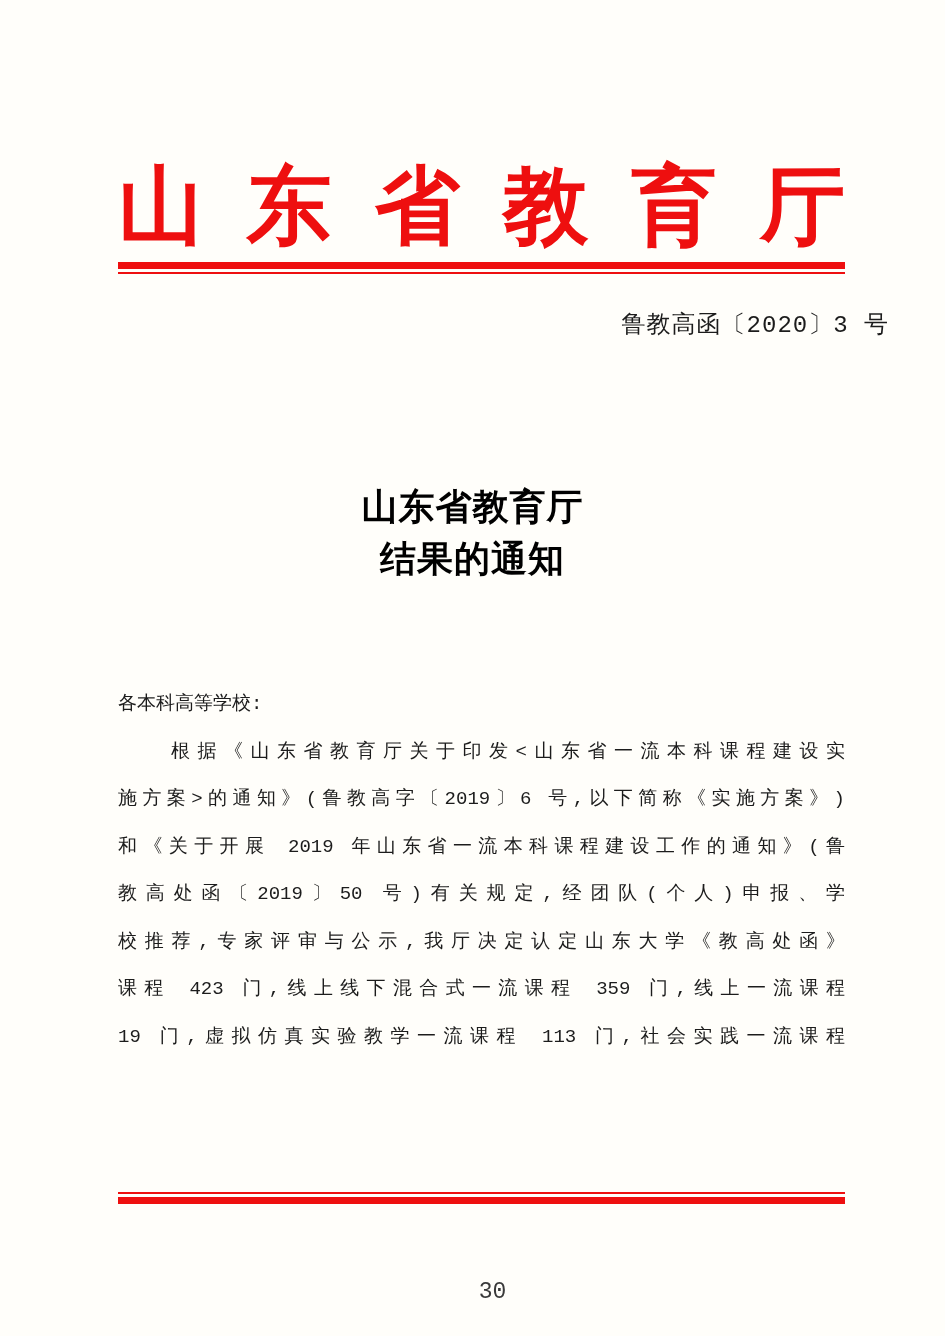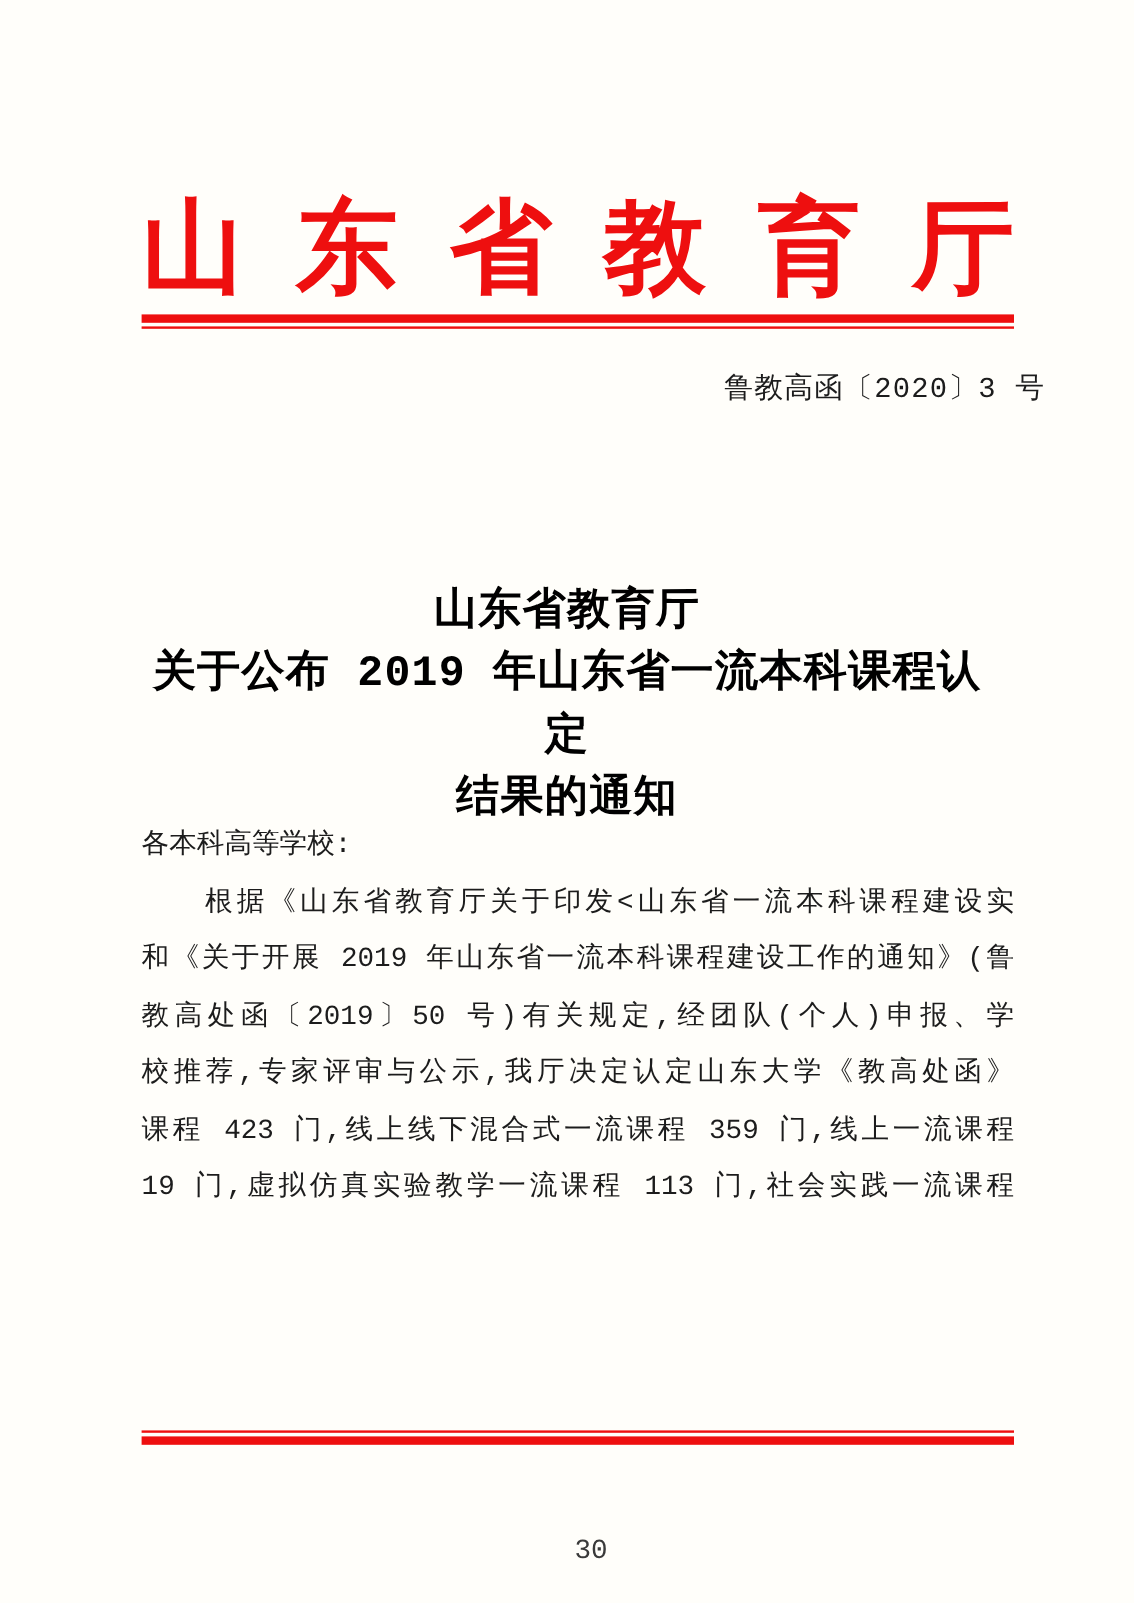--- a/index.html
+++ b/index.html
@@ -40,21 +40,21 @@
     left: 118px;
     width: 727px;
     background: var(--accent-red, #ee0f0f);
   }
   .rule-top-thick    { top: 262px;  height: 7px; }
   .rule-top-thin     { top: 272px;  height: 2px; }
   .rule-bottom-thin  { top: 1192px; height: 2px; }
   .rule-bottom-thick { top: 1197px; height: 7px; }
   .doc-number {
     position: absolute;
-    right: 114px;
+    right: 96px;
     top: 308px;
     font-size: 24px;
     line-height: 36px;
     color: #1c1c1c;
     letter-spacing: 1px;
   }
   
   .doc-title {
     position: absolute;
     left: 109px;
@@ -66,21 +66,21 @@
     line-height: 52px;
     color: #000000;
     letter-spacing: 1px;
   }
   
   .body-text {
     position: absolute;
     left: 118px;
     width: 727px;
     top: 681px;
-    font-size: 23px;
+    font-size: 19px;
     color: #1c1c1c;
   }
   .line {
     height: 47.5px;
     line-height: 47.5px;
     text-align: justify;
     text-align-last: justify;
     overflow: hidden;
   }
   .line.salutation {
@@ -106,27 +106,27 @@
 
   <div class="agency">山东省教育厅</div>
 
   <div class="rule rule-top-thick"></div>
   <div class="rule rule-top-thin"></div>
 
   <div class="doc-number">鲁教高函〔2020〕3 号</div>
 
   <div class="doc-title">
     <div>山东省教育厅</div>
-    <div>关于公布 2019 年山东省一流本科课程认定</div>
     <div>结果的通知</div>
   </div>
 
   <div class="body-text">
     <div class="line salutation">各本科高等学校:</div>
     <div class="line">　　根据《山东省教育厅关于印发&lt;山东省一流本科课程建设实</div>
+    <div class="line">施方案&gt;的通知》(鲁教高字〔2019〕6 号,以下简称《实施方案》)</div>
     <div class="line">和《关于开展 2019 年山东省一流本科课程建设工作的通知》(鲁</div>
     <div class="line">教高处函〔2019〕50 号)有关规定,经团队(个人)申报、学</div>
     <div class="line">校推荐,专家评审与公示,我厅决定认定山东大学《教高处函》</div>
     <div class="line">课程 423 门,线上线下混合式一流课程 359 门,线上一流课程</div>
     <div class="line">19 门,虚拟仿真实验教学一流课程 113 门,社会实践一流课程</div>
   </div>
 
   <div class="rule rule-bottom-thin"></div>
   <div class="rule rule-bottom-thick"></div>
 

